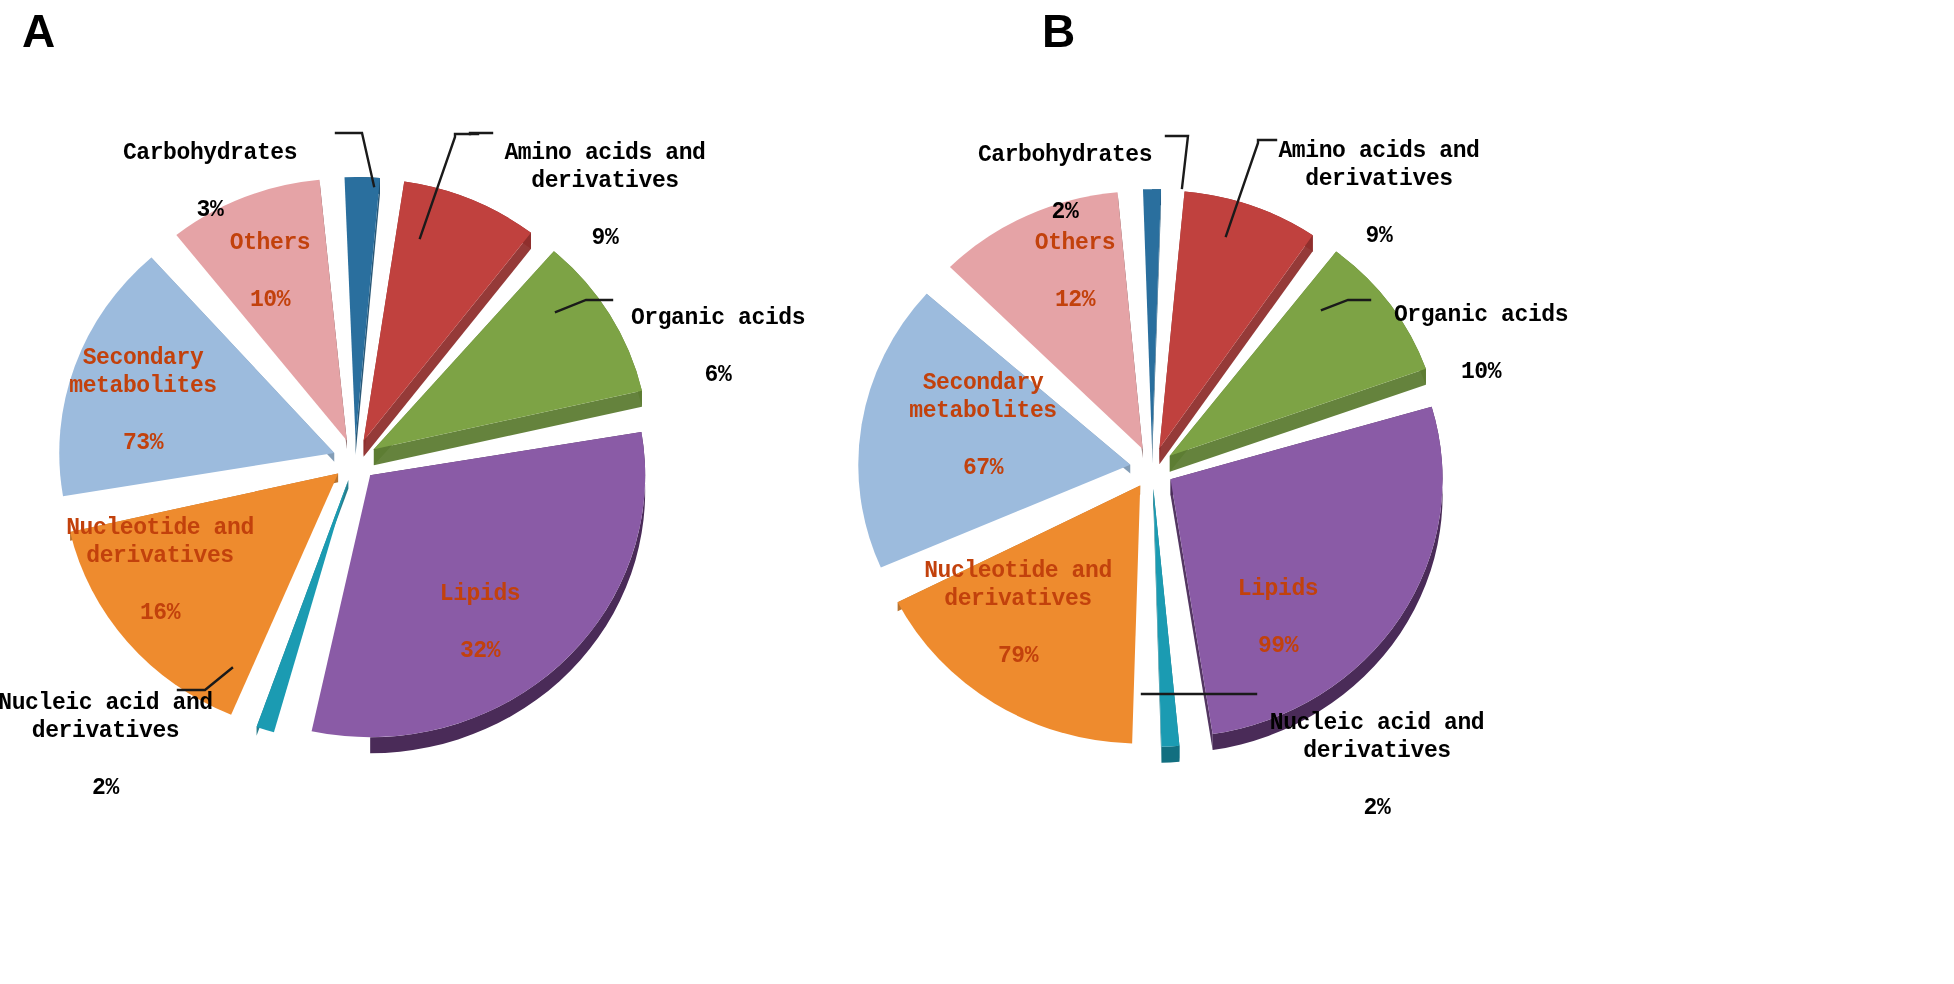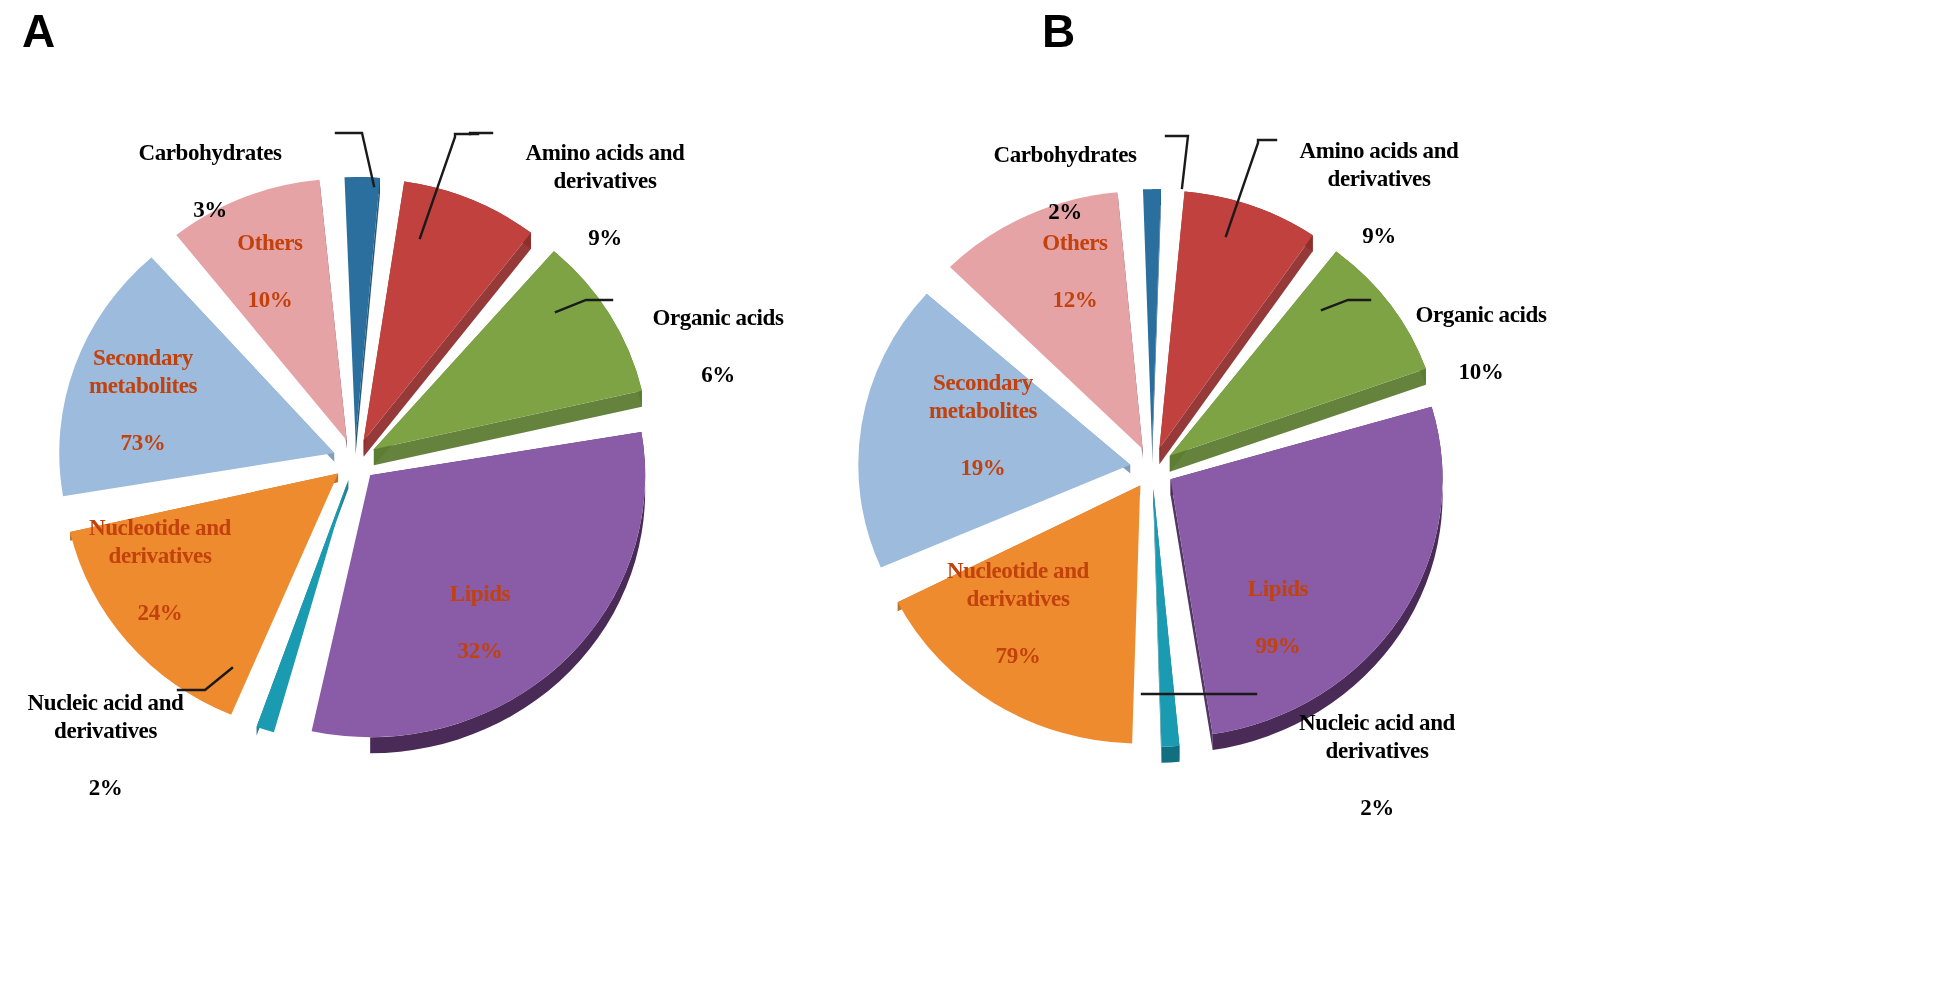--- a/index.html
+++ b/index.html
@@ -10,21 +10,21 @@
   .panel-b{left:830px;width:1124px;}
   .panel-letter{
     position:absolute;font-weight:bold;font-size:46px;color:#000;
     font-family:"Liberation Sans",sans-serif;line-height:1;
   }
   .pa-letter{left:22px;top:8px;}
   .pb-letter{left:212px;top:8px;}
   svg{display:block;position:absolute;left:0;top:0;overflow:visible;}
   .lbl{
     position:absolute;font-weight:bold;color:#111;
-    font-family:Liberation Serif, serif;
+    font-family:Liberation Mono, monospace;
     font-size:23px;line-height:1.24;text-align:center;
     letter-spacing:-0.4px;white-space:pre-line;
   }
   .lbl.in{color:#c2410c;}
   .lbl.out{color:#000;}
   .leader{stroke:#1a1a1a;stroke-width:2.4;fill:none;stroke-linecap:square;stroke-linejoin:miter;}
 </style>
 </head>
 <body>
 
@@ -89,21 +89,21 @@
 
     <div class="lbl out" style="left:-2px;top:660px;width:215px;">
       <span>Nucleic acid and
 derivatives</span><br>
       <span>2%</span>
     </div>
 
     <div class="lbl in" style="left:40px;top:485px;width:240px;">
       <span>Nucleotide and
 derivatives</span><br>
-      <span>24%</span>
+      <span>16%</span>
     </div>
 
     <div class="lbl in" style="left:48px;top:315px;width:190px;">
       <span>Secondary
 metabolites</span><br>
       <span>73%</span>
     </div>
 
     <div class="lbl in" style="left:195px;top:200px;width:150px;">
       <span>Others</span><br>
@@ -178,21 +178,21 @@
 
     <div class="lbl in" style="left:68px;top:528px;width:240px;">
       <span>Nucleotide and
 derivatives</span><br>
       <span>79%</span>
     </div>
 
     <div class="lbl in" style="left:58px;top:340px;width:190px;">
       <span>Secondary
 metabolites</span><br>
-      <span>19%</span>
+      <span>67%</span>
     </div>
 
     <div class="lbl in" style="left:170px;top:200px;width:150px;">
       <span>Others</span><br>
       <span>12%</span>
     </div>
   </div>
 
 </div>
 

